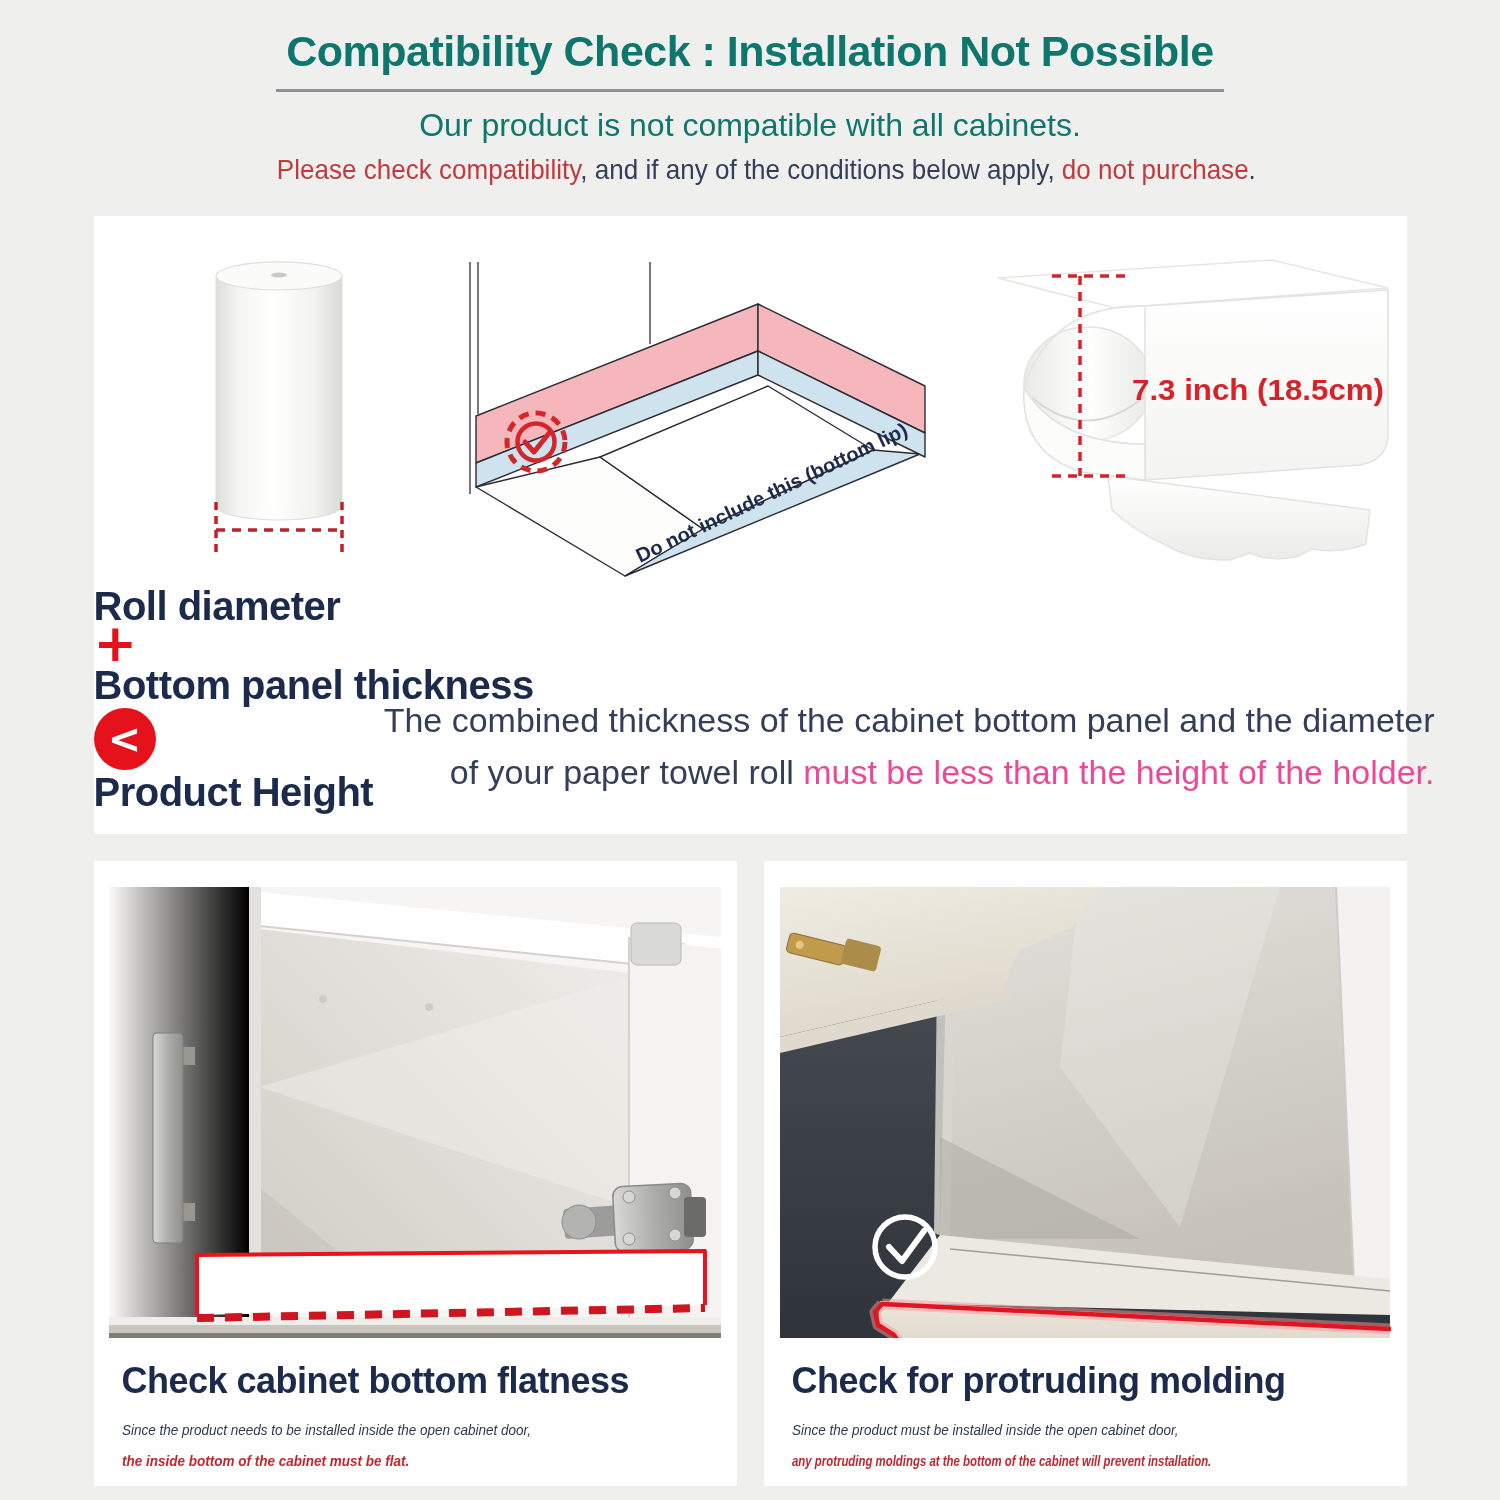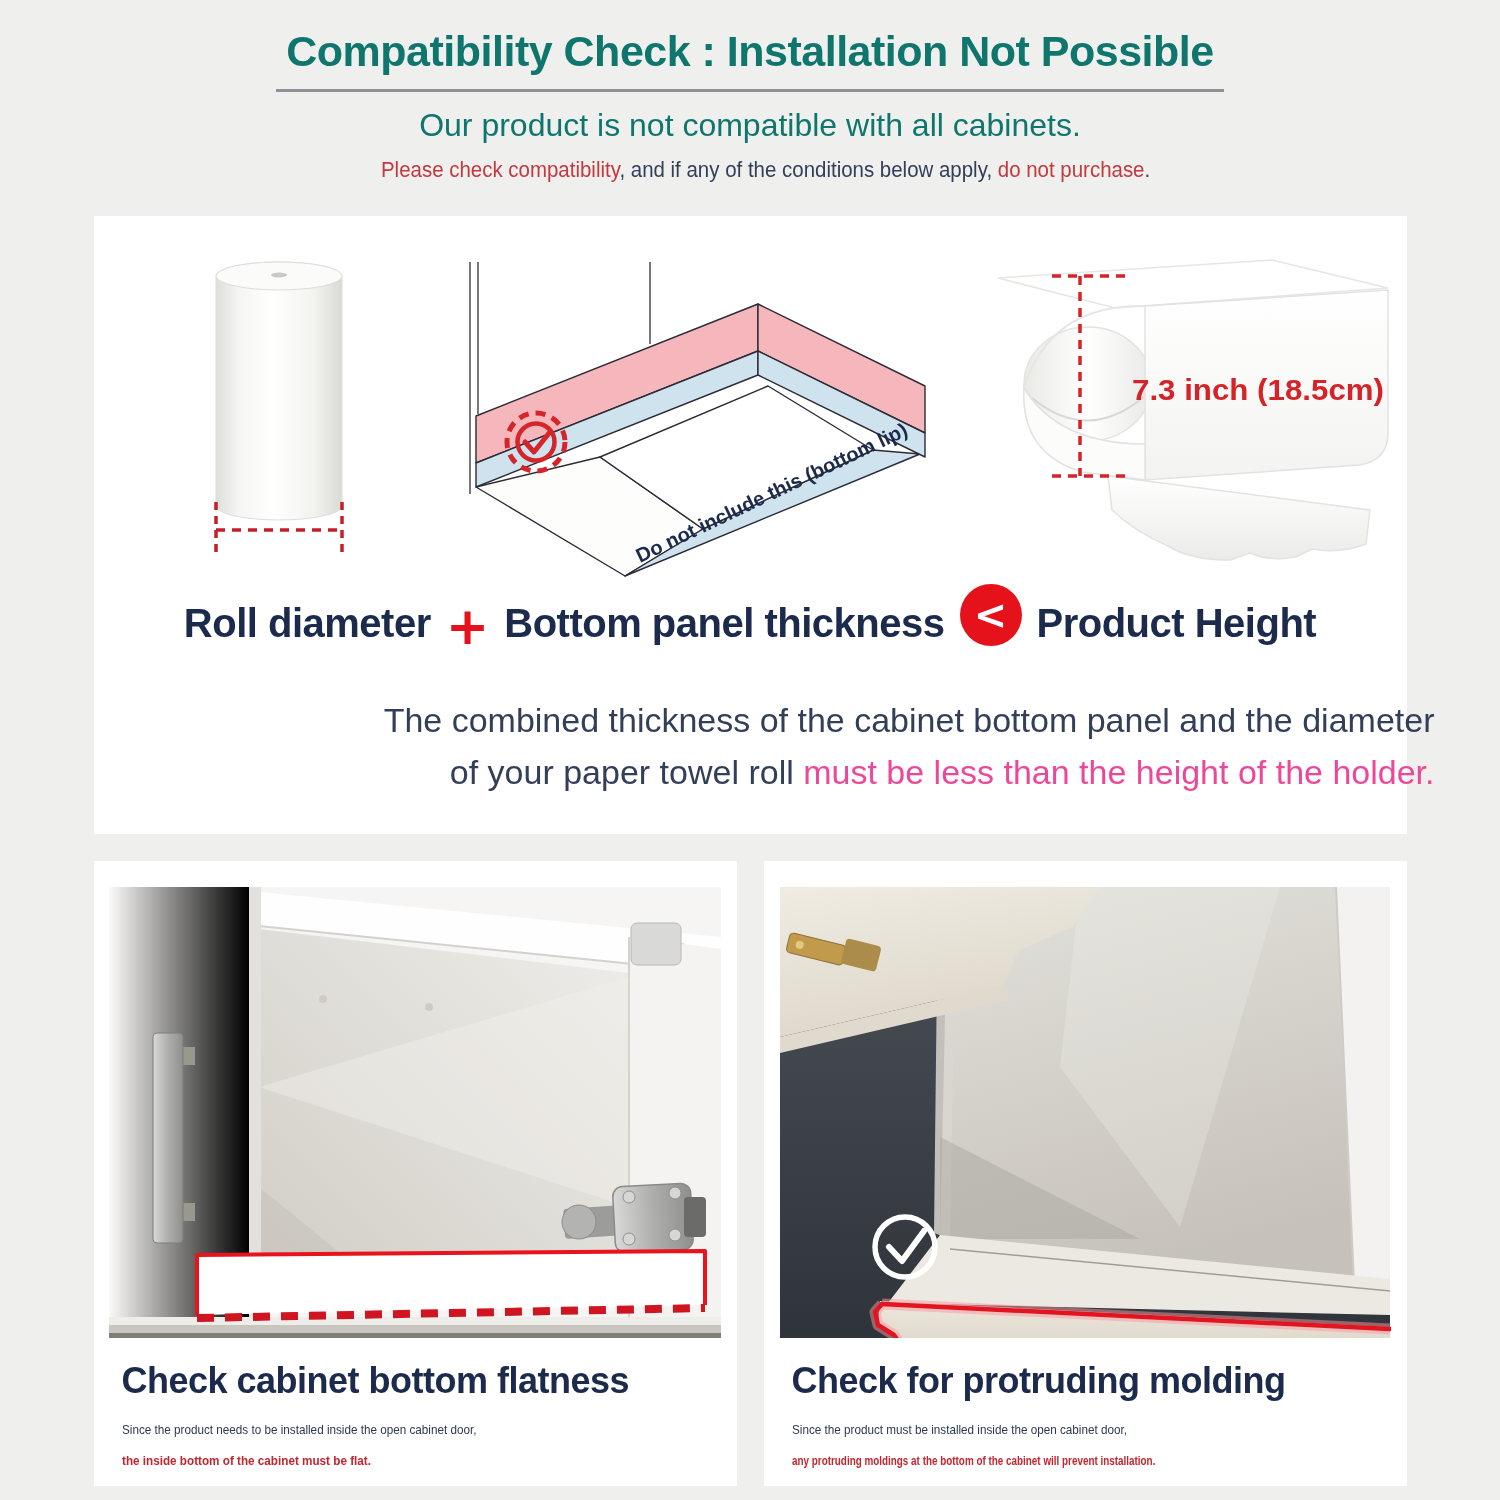--- a/index.html
+++ b/index.html
@@ -2,41 +2,41 @@
 <html><head>
 <meta charset="utf-8">
 <style>
   html,body{margin:0;padding:0;}
   body{background:#efefed;font-family:"Liberation Sans",sans-serif;}
   .page{position:relative;width:1500px;height:1500px;background:#efefed;overflow:hidden;margin:0 auto;}
   .header{padding-top:26px;text-align:center;}
   .title{display:inline-block;margin:0;font-size:43px;line-height:50px;font-weight:bold;
          letter-spacing:-0.5px;color:#0f766e;border-bottom:3px solid #8e9198;padding:0 10px 13px;}
   .subtitle{margin-top:13px;font-size:32px;line-height:40px;color:#0f766e;font-weight:500;}
-  .notice{margin-top:5px;font-size:22px;line-height:40px;color:#333f58;padding-left:32px;}
+  .notice{margin-top:5px;font-size:28px;line-height:40px;color:#333f58;padding-left:32px;}
   .squeeze{display:inline-block;white-space:nowrap;transform:scaleX(.93);transform-origin:center;}
   .red{color:#c03a40;}
   .panel{position:relative;width:1313px;height:618px;margin:26px auto 0;background:#ffffff;}
   .illus{position:absolute;}
   .formula{position:absolute;left:0;top:368px;width:100%;display:flex;justify-content:center;
-           align-items:flex-end;gap:15px;}
+           align-items:flex-start;flex-direction:column;}
   .f-label{font-size:40px;font-weight:bold;color:#1c2a4c;letter-spacing:-0.5px;white-space:nowrap;}
   .f-plus{font-family:"DejaVu Sans",sans-serif;font-size:52px;font-weight:bold;color:#e5121c;
           line-height:40px;margin-top:-6px;}
   .f-circle{width:62px;height:62px;border-radius:50%;background:#e5121c;display:flex;
             align-items:center;justify-content:center;color:#fff;
             font-family:"DejaVu Sans",sans-serif;font-size:40px;font-weight:bold;flex:0 0 auto;}
   .explain{position:absolute;left:0;top:478px;width:100%;text-align:right;
            font-size:34px;line-height:52px;color:#333f58;padding-left:28px;}
   .explain .red2{color:#ec4899;}
   .cards{width:1313px;margin:27px auto 0;display:flex;gap:27px;}
   .card{width:643px;height:625px;background:#ffffff;overflow:hidden;}
   .photo{display:block;width:612px;height:451px;margin:26px auto 0;}
   .card h2{margin:22px 0 0 28px;font-size:36px;font-weight:bold;color:#1c2a4c;letter-spacing:-0.5px;}
-  .desc{margin:12px 16px 0 28px;font-size:13px;line-height:31px;color:#2c3850;}
+  .desc{margin:12px 16px 0 28px;font-size:15px;line-height:31px;color:#2c3850;font-style:italic;}
   .fit{display:inline-block;white-space:nowrap;transform:scaleX(.9);transform-origin:left center;}
   .fit-xl{display:inline-block;white-space:nowrap;transform:scaleX(.76);transform-origin:left center;}
   .desc .warn{font-weight:bold;color:#c2262e;}
 </style>
 </head>
 <body>
 
 <div class="page">
 
   <div class="header">

